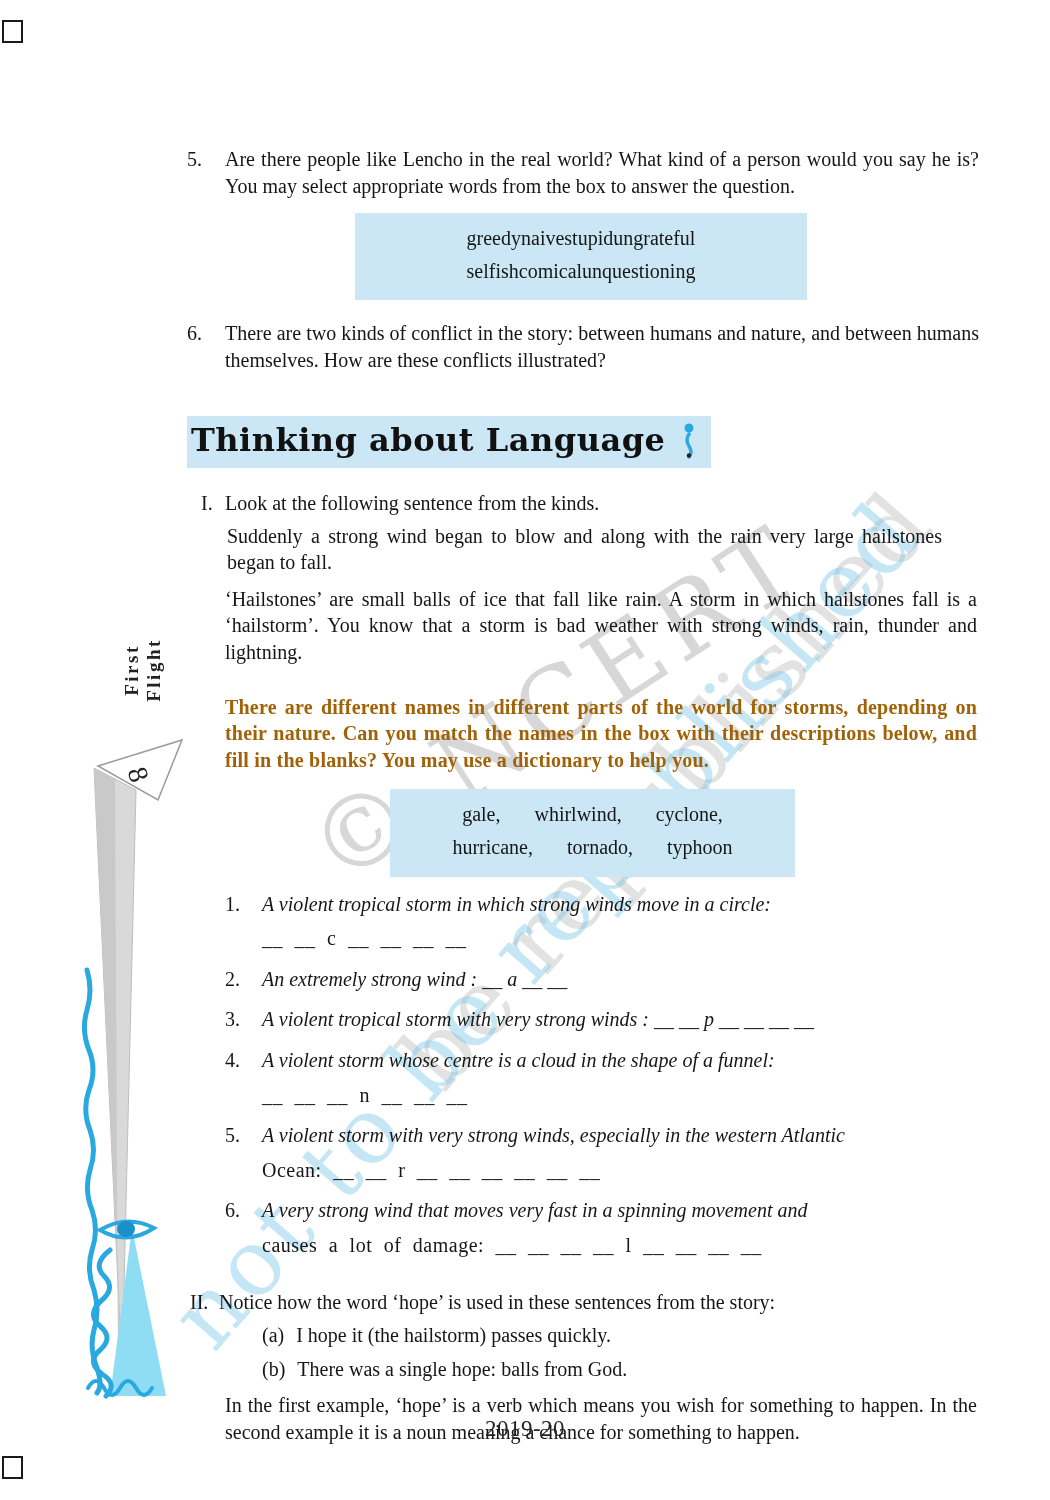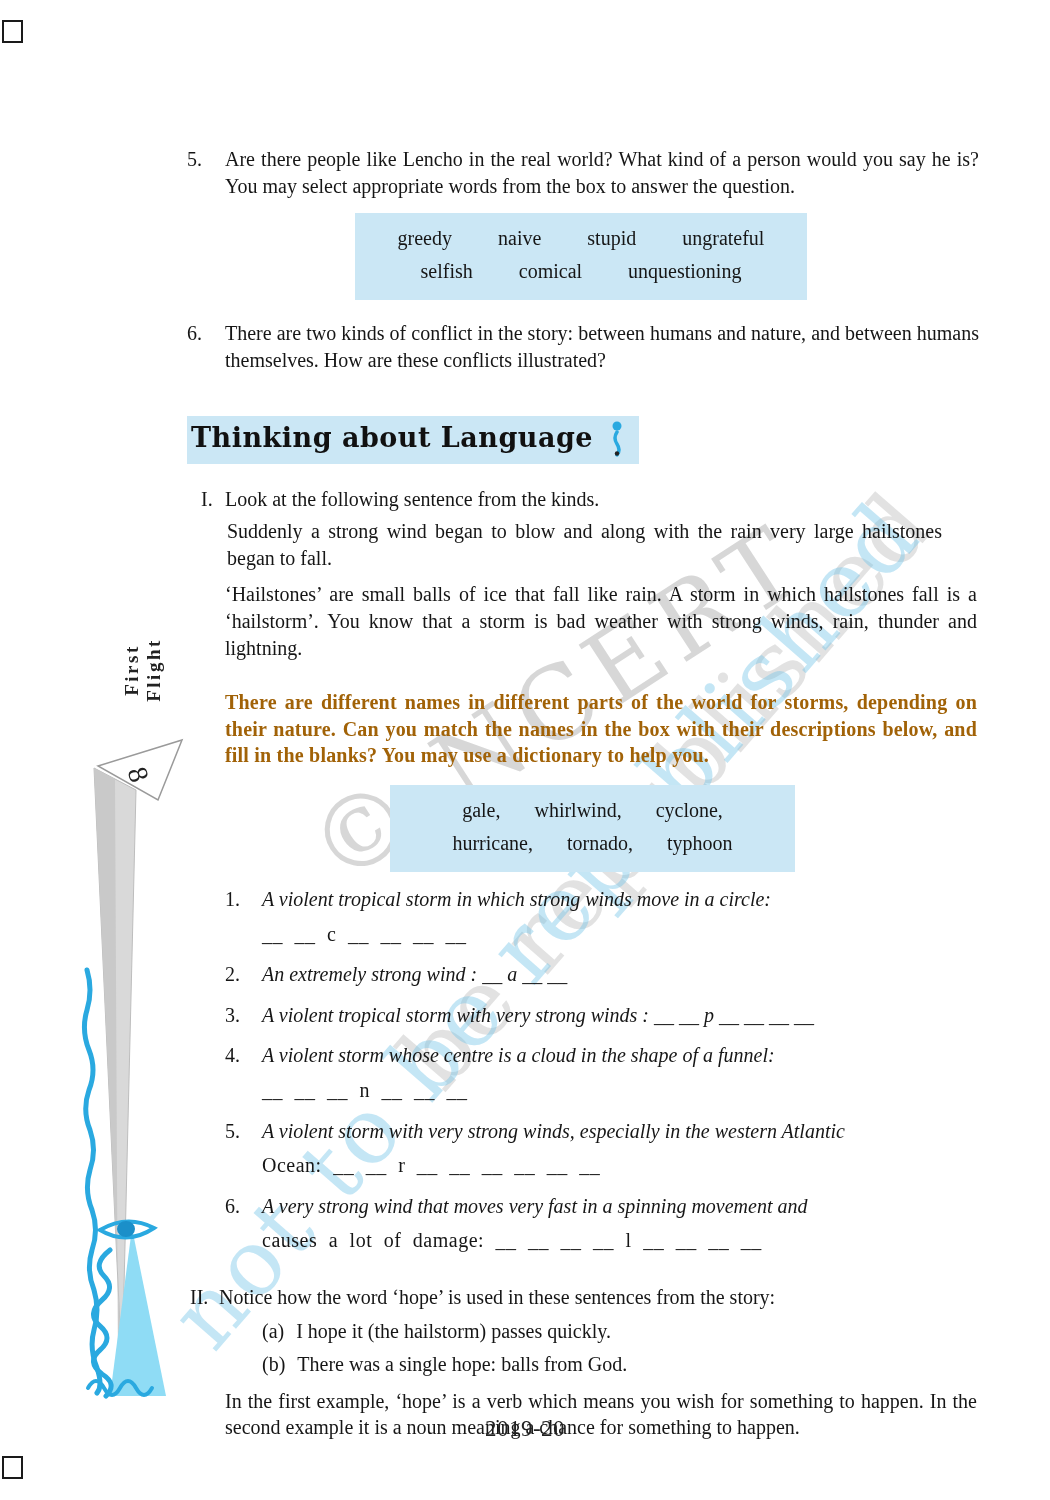--- a/index.html
+++ b/index.html
@@ -76,35 +76,35 @@
   .qnum { width: 38px; flex-shrink: 0; }
   .qtext { flex: 1; text-align: justify; }
 
   .word-box {
     background: #cbe7f5;
     padding: 9px 0 13px;
     text-align: center;
   }
   .box1 { margin: 6px 0 20px 168px; width: 452px; }
   .box2 { margin: 16px 0 6px 203px; width: 405px; }
-  .wb-row { display: flex; justify-content: center; gap: 46px; padding: 3px 0; }
+  .wb-row { display: flex; justify-content: center; padding: 3px 0; }
   .box2 .wb-row { gap: 34px; }
 
   .section-heading {
     display: inline-flex;
     align-items: center;
     gap: 12px;
     background: #cbe7f5;
     padding: 3px 10px 7px 4px;
     margin: 28px 0 10px 0;
   }
   .heading-text {
     font-family: "DejaVu Serif", serif;
     font-weight: bold;
-    font-size: 27px;
+    font-size: 32px;
     letter-spacing: 0.5px;
     color: #111;
   }
   .heading-icon { display: block; }
 
   .part-row { display: flex; margin: 12px 0 6px 14px; }
   .part-row.second { margin-left: 3px; margin-top: 30px; }
   .part-label { width: 24px; flex-shrink: 0; }
   .part-row.second .part-label { width: 29px; }
   .part-text { flex: 1; text-align: justify; }

